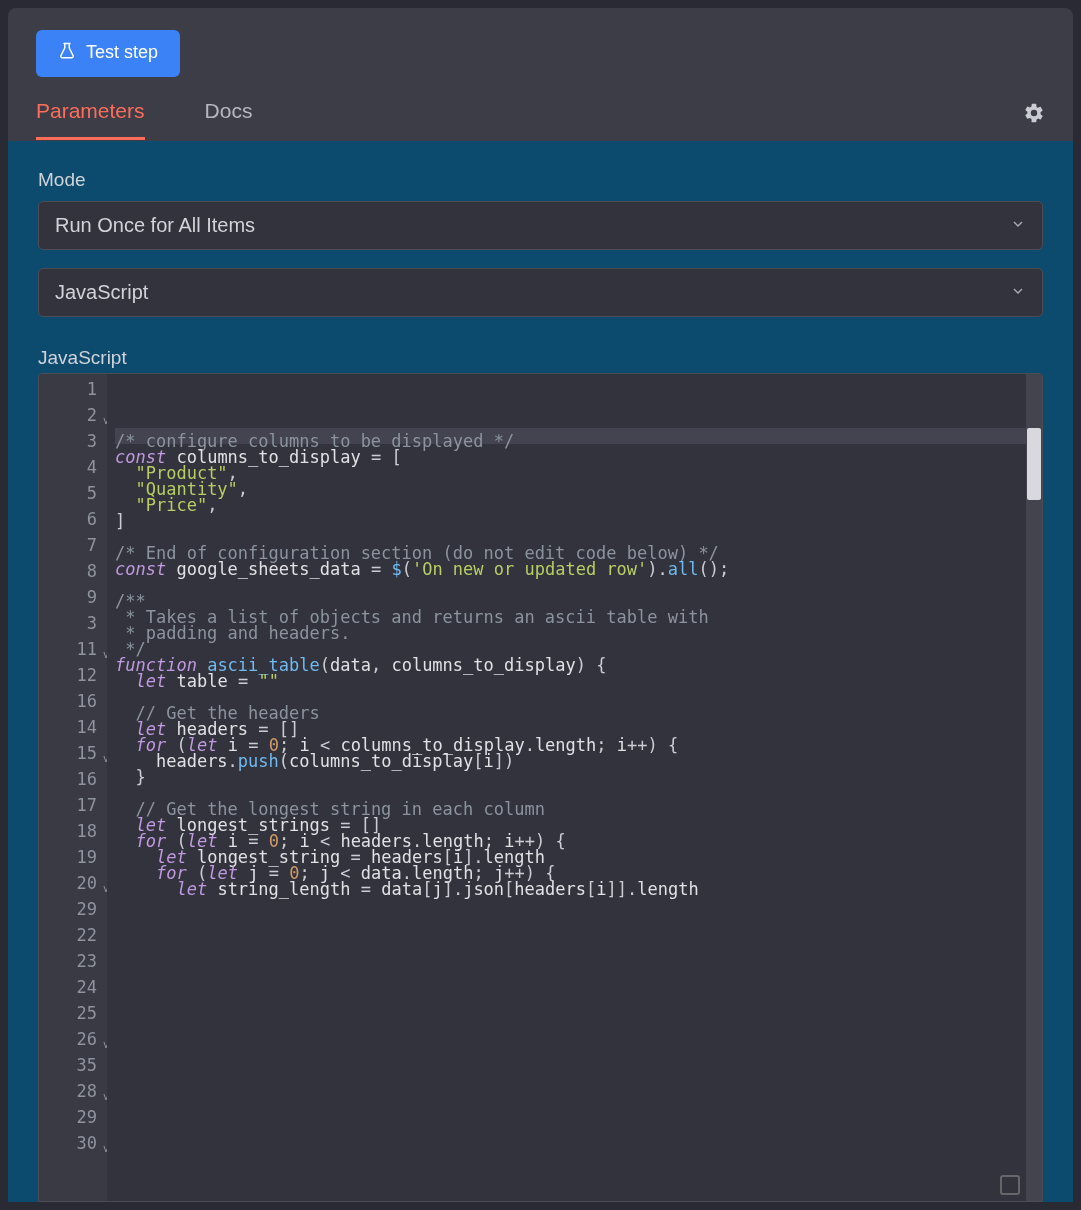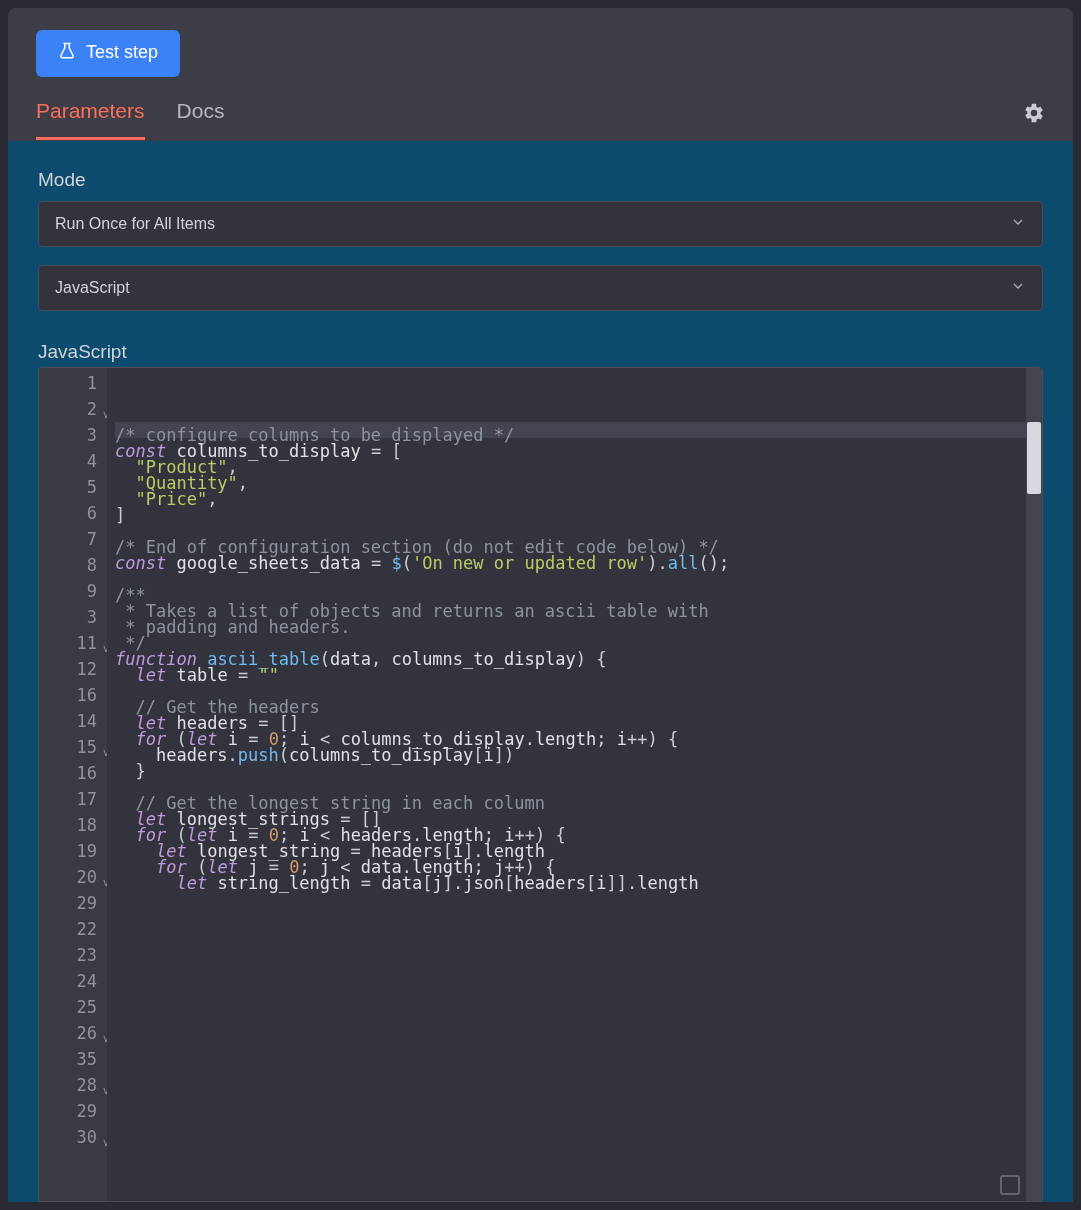--- a/index.html
+++ b/index.html
@@ -55,21 +55,21 @@
 }
 .tabs-row {
   display: flex;
   align-items: center;
   justify-content: space-between;
   padding: 0 28px;
   border-bottom: 1px solid transparent;
 }
 .tabs {
   display: flex;
-  gap: 32px;
+  gap: 60px;
 }
 .tab {
   font-size: 21px;
   padding: 8px 0 14px 0;
   cursor: pointer;
   color: #b5b8bf;
 }
 .tab.active {
   color: #ff6d5a;
   border-bottom: 3px solid #ff6d5a;
@@ -91,21 +91,21 @@
   font-size: 19px;
   color: #d0d3d8;
   margin-bottom: 10px;
   margin-top: 12px;
 }
 .select-box {
   background: #33333d;
   border: 1px solid #4c4c56;
   border-radius: 5px;
   padding: 12px 16px;
-  font-size: 16px;
+  font-size: 20px;
   color: #d0d3d8;
   display: flex;
   justify-content: space-between;
   align-items: center;
   cursor: pointer;
   margin-bottom: 18px;
 }
 .chevron {
   color: #a9adb5;
 }

